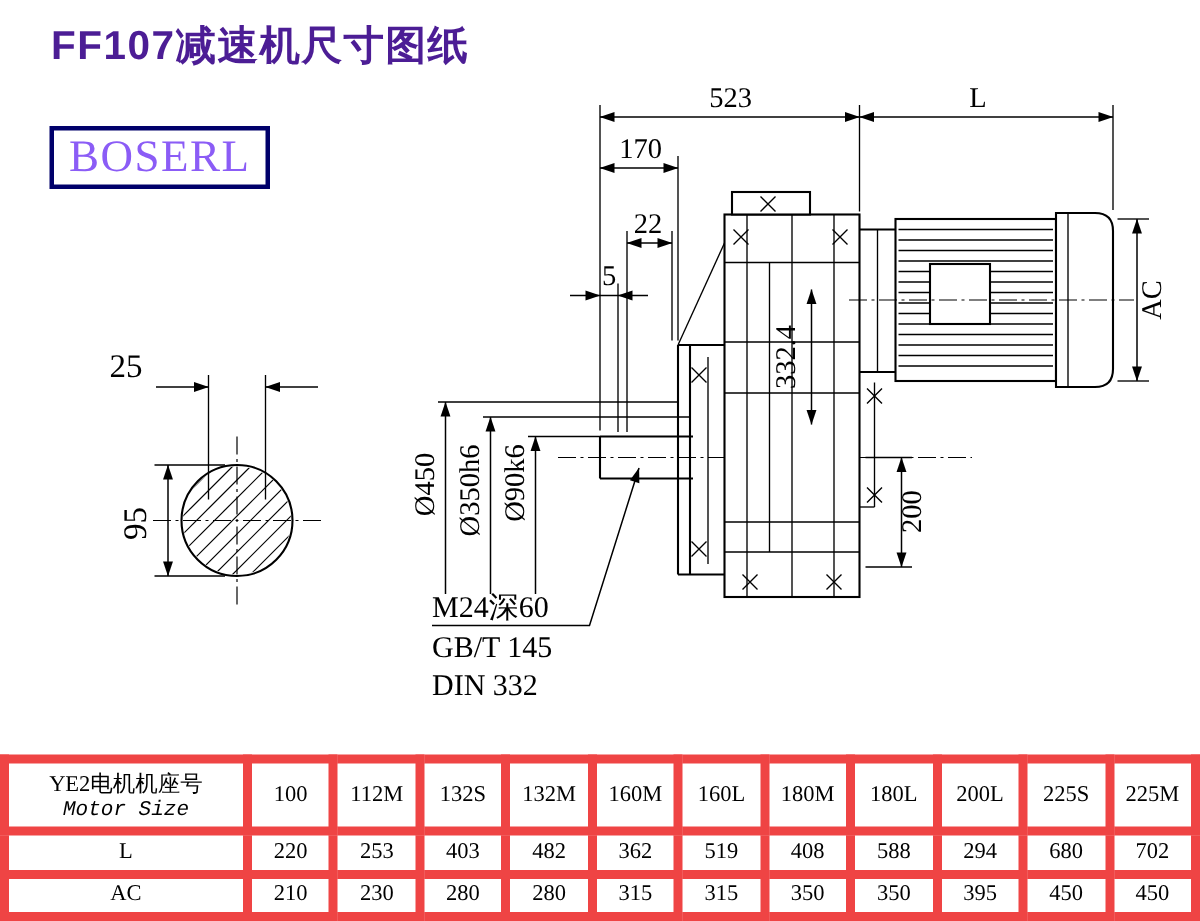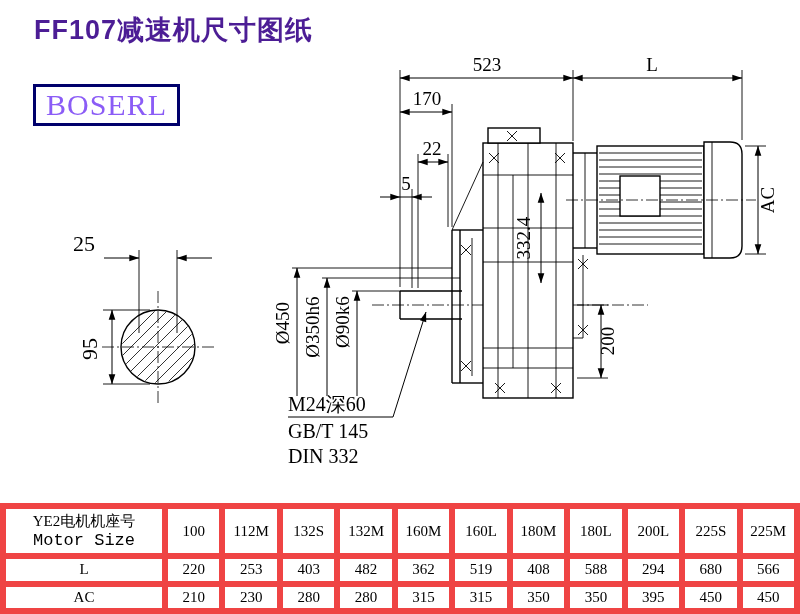--- a/index.html
+++ b/index.html
@@ -15,21 +15,21 @@
   .ht{stroke:#000;stroke-width:0.8;}
   .wf{fill:#fff;}
   text.dt{font-family:"Liberation Serif",serif;font-size:19px;fill:#000;}
   text.big{font-size:22px;}
   text.note{font-size:20px;}
   table.dim-table{position:absolute;left:0;top:503px;width:800px;height:111px;border-collapse:collapse;table-layout:fixed;background:#fff;font-family:"Liberation Serif",serif;}
   table.dim-table td{border:6px solid #ef4444;text-align:center;vertical-align:middle;font-size:15px;color:#000;padding:0;}
   table.dim-table col.first{width:162px;}
   tr.hdr{height:39px;}
   tr.datr{height:24px;}
-  .hdr-en{font-size:17px;font-family:"Liberation Mono",monospace;}
+  .hdr-en{font-size:14px;font-family:"Liberation Mono",monospace;font-style:italic;}
 </style>
 </head>
 <body>
 
 <div class="title">FF107减速机尺寸图纸</div>
 
 <div class="brand-box">
   <span class="brand-text">BOSERL</span>
 </div>
 
@@ -231,21 +231,21 @@
       <td>220</td>
       <td>253</td>
       <td>403</td>
       <td>482</td>
       <td>362</td>
       <td>519</td>
       <td>408</td>
       <td>588</td>
       <td>294</td>
       <td>680</td>
-      <td>566</td>
+      <td>702</td>
     </tr>
     <tr class="datr">
       <td>AC</td>
       <td>210</td>
       <td>230</td>
       <td>280</td>
       <td>280</td>
       <td>315</td>
       <td>315</td>
       <td>350</td>

